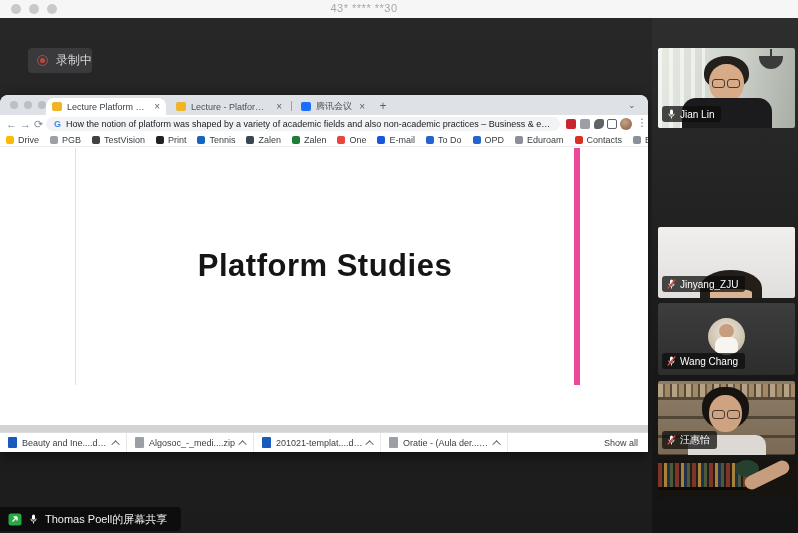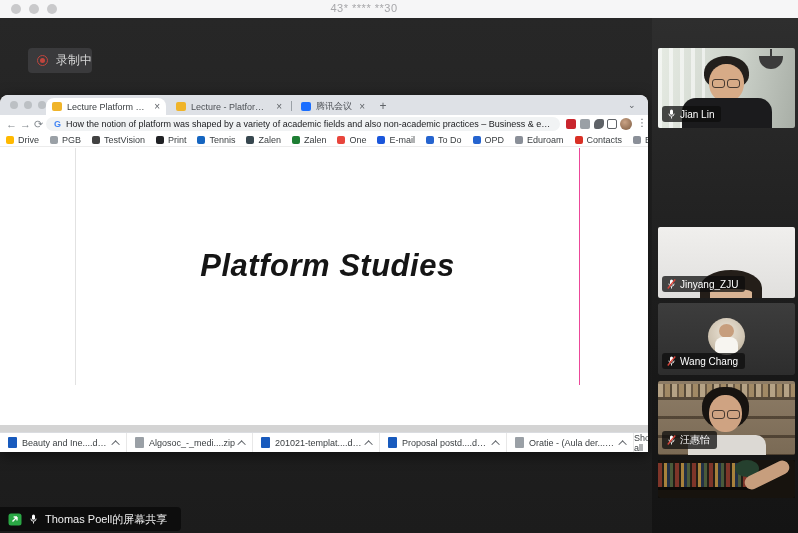--- a/index.html
+++ b/index.html
@@ -62,21 +62,21 @@
   .bookmarksbar { position:absolute; left:0; top:38px; width:648px; height:14px; background:#fff;
                   display:flex; align-items:center; gap:11px; padding:0 6px;
                   border-bottom:1px solid #ececec; }
   .bm { display:flex; align-items:center; gap:4px; flex:0 0 auto; }
   .bm-icon { width:8px; height:8px; border-radius:2px; }
   .bm-label { font-size:9px; color:#3c4043; white-space:nowrap; }
 
   
   .content { position:absolute; left:0; top:53px; width:648px; height:277px; background:#fff; }
   .slide { position:absolute; left:75px; top:0; width:505px; height:237px; background:#fff;
-           border-left:1px solid #e2e2e2; border-right:1px solid #ec4899;font-style:italic; }
+           border-left:1px solid #e2e2e2; border-right:6px solid #ec4899; }
   .slide-title { position:absolute; left:0; top:100px; width:100%; text-align:center;
                  font-size:31px; font-weight:bold; color:#151515; letter-spacing:.5px; }
   .slide-sub { position:absolute; left:0; top:165px; width:100%; text-align:center;
                font-size:19px; color:#1d1d1d; line-height:28px; }
   .content-strip { position:absolute; left:0; top:330px; width:648px; height:7px; background:#d4d4d4; }
 
   
   .dlbar { position:absolute; left:0; top:337px; width:648px; height:20px; background:#fff;
            border-top:1px solid #dadce0; display:flex; align-items:stretch; }
   .dl-chip { width:127px; display:flex; align-items:center; gap:5px; padding:0 6px 0 8px;
@@ -302,25 +302,20 @@
         <span class="dl-caret"></span>
       </div>
       <div class="dl-chip">
         <span class="dl-icon" style="background-color: rgb(154, 160, 166);"></span>
         <span class="dl-name">Algosoc_-_medi....zip</span>
         <span class="dl-caret"></span>
       </div>
       <div class="dl-chip">
         <span class="dl-icon" style="background-color: rgb(24, 90, 189);"></span>
         <span class="dl-name">201021-templat....docx</span>
-        <span class="dl-caret"></span>
-      </div>
-      <div class="dl-chip">
-        <span class="dl-icon" style="background-color: rgb(24, 90, 189);"></span>
-        <span class="dl-name">Proposal postd....docx</span>
         <span class="dl-caret"></span>
       </div>
       <div class="dl-chip">
         <span class="dl-icon" style="background-color: rgb(154, 160, 166);"></span>
         <span class="dl-name">Oratie - (Aula der....zip</span>
         <span class="dl-caret"></span>
       </div>
       <div class="dl-right">
         <span class="dl-showall">Show all</span>
 

